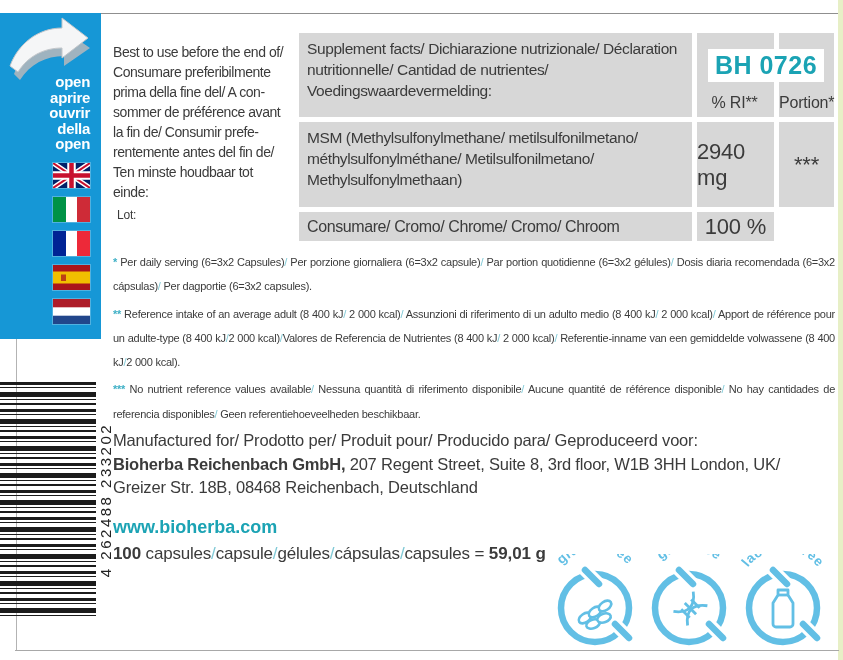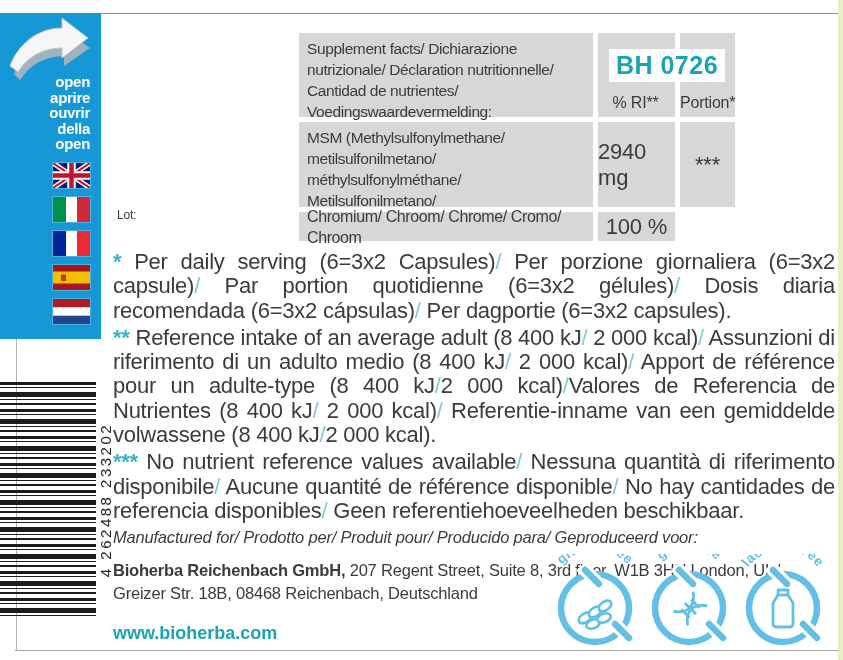--- a/index.html
+++ b/index.html
@@ -30,40 +30,40 @@
   .barcode-number{position:absolute;left:97px;top:382px;width:236px;height:21px;
     transform-origin:0 0;transform:rotate(-90deg) translateX(-236px);
     text-align:center;font-size:15px;letter-spacing:2.5px;color:#222;}
 
   
   .best-before{position:absolute;left:113px;top:42px;width:192px;font-size:14px;line-height:20px;
                letter-spacing:-0.45px;white-space:pre-line;}
   .lot{position:absolute;left:117px;top:208px;font-size:12px;}
 
   
-  .facts{position:absolute;left:299px;top:33px;width:436px;display:grid;
+  .facts{position:absolute;left:299px;top:33px;width:535px;display:grid;
          grid-template-columns:1fr 77px 55px;grid-template-rows:84px 85px 29px;gap:5px;}
   .cell{background:var(--cell);}
   .cell.name{padding:5px 8px;font-size:15.5px;line-height:21px;letter-spacing:-0.4px;}
   .cell.val{display:flex;align-items:center;justify-content:center;font-size:22px;}
   .colhead{position:relative;}
   .colhead span{position:absolute;bottom:5px;left:0;right:2px;text-align:center;font-size:16px;}
   .bh-box{position:absolute;right:10px;top:4px;width:116px;height:33px;background:#fff;
           display:flex;align-items:center;justify-content:center;
           color:var(--teal);font-weight:bold;font-size:25px;letter-spacing:0.5px;margin-top:12px;}
 
   
   .body-text{position:absolute;left:113px;top:250px;width:722px;}
-  .note{text-align:justify;font-size:22px;line-height:24.3px;margin-bottom:3px;letter-spacing:-0.25px;}
+  .note{text-align:justify;font-size:11px;line-height:24.3px;margin-bottom:3px;letter-spacing:-0.25px;}
   .note .mk{color:var(--marker);font-weight:bold;}
   .sl{color:var(--slash);}
-  .mfg-intro{font-size:16.5px;line-height:23px;margin-top:2px;font-style:italic;}
-  .company-line{font-size:16.5px;line-height:23px;margin-top:10px;width:700px;}
+  .mfg-intro{font-size:16.5px;line-height:23px;margin-top:2px;}
+  .company-line{font-size:16.5px;line-height:23px;margin-top:1px;width:700px;}
   .website{margin-top:18px;color:var(--teal);font-size:18px;font-weight:700;letter-spacing:0;}
-  .quantity{font-size:17px;margin-top:18px;}
+  .quantity{font-size:17px;margin-top:6px;}
   .quantity b{letter-spacing:-0.1px;}
 
   
   .badges{position:absolute;right:14px;bottom:12px;display:flex;gap:2px;}
   .badges svg{display:block;}
   .badge-text{font-family:"Liberation Sans",sans-serif;font-size:13.5px;font-weight:bold;
               fill:var(--badge);letter-spacing:0.5px;}
 </style>
 </head>
 <body>
@@ -115,36 +115,44 @@
         <rect width="37" height="25" fill="#fff"></rect>
           <rect width="37" height="8.3" fill="#AE1C28"></rect>
           <rect y="16.7" width="37" height="8.3" fill="#21468B"></rect>
       </svg>
     </div>
   </div>
 
   <div class="barcode-bars"></div>
   <div class="barcode-number">4 262488 233202</div>
 
+  <div class="best-before">Best to use before the end of/
+Consumare preferibilmente
+prima della fine del/ A con-
+sommer de préférence avant
+la fin de/ Consumir prefe-
+rentemente antes del fin de/
+Ten minste houdbaar tot
+einde:</div>
   <div class="lot">Lot:</div>
 
   <div class="facts">
     <div class="cell name">Supplement facts/ Dichiarazione nutrizionale/ Déclaration nutritionnelle/ Cantidad de nutrientes/ Voedingswaardevermelding:</div>
     <div class="cell colhead">
       <span>% RI**</span>
     </div>
     <div class="cell colhead">
       <span>Portion*</span>
     </div>
 
     <div class="cell name">MSM (Methylsulfonylmethane/ metilsulfonilmetano/ méthylsulfonylméthane/ Metilsulfonilmetano/ Methylsulfonylmethaan)</div>
     <div class="cell val">2940 mg</div>
     <div class="cell val">***</div>
 
-    <div class="cell name" style="display:flex;align-items:center;font-size:16px;">Chromium/ Chroom/ Chrome/ Cromo/ Chroom</div>
+    <div class="cell name" style="display:flex;align-items:center;font-size:16px;">Consumare/ Cromo/ Chrome/ Cromo/ Chroom</div>
     <div class="cell val">100 %</div>
 
     <div class="bh-box">BH 0726</div>
   </div>
 
   <div class="body-text">
     <div class="note">
       <span class="mk">*</span><span class="cyan-slash"> Per daily serving (6=3x2 Capsules)<span class="sl">/</span> Per porzione giornaliera (6=3x2 capsule)<span class="sl">/</span> Par portion quotidienne (6=3x2 gélules)<span class="sl">/</span> Dosis diaria recomendada (6=3x2 cápsulas)<span class="sl">/</span> Per dagportie (6=3x2 capsules).</span>
     </div>
     <div class="note">

